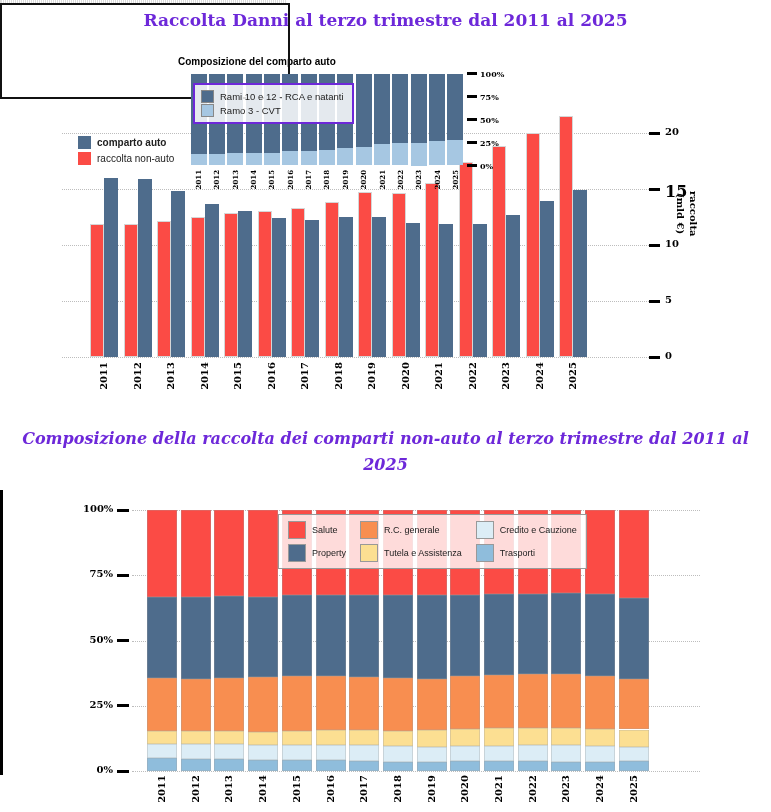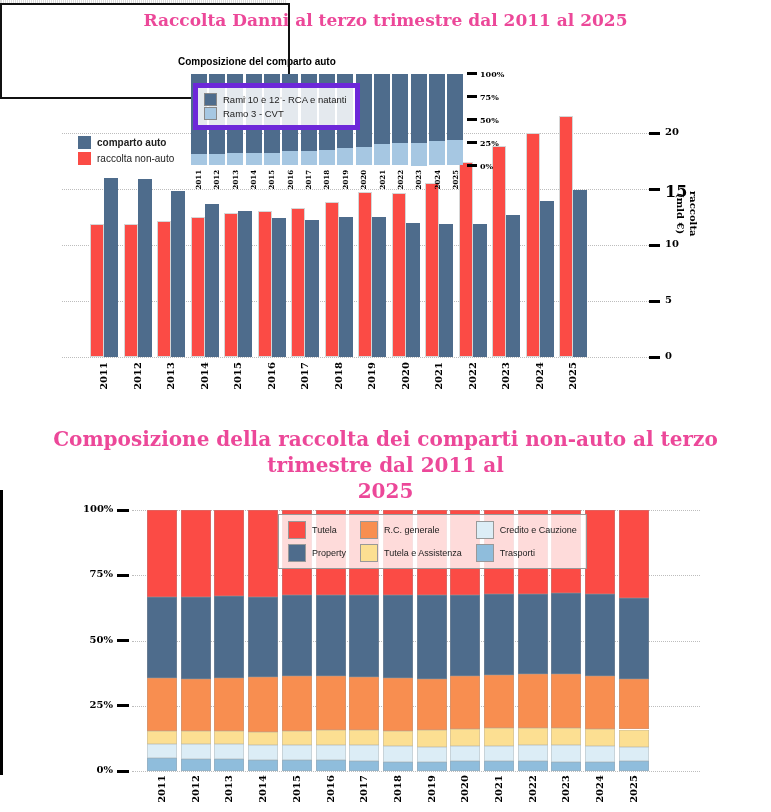--- a/index.html
+++ b/index.html
@@ -2,23 +2,23 @@
 <html><head>
 <meta charset="utf-8">
 <style>
   html,body{margin:0;padding:0;background:#fff;}
   #stage{position:relative;width:771px;height:812px;background:#fff;overflow:hidden;
          font-family:"Liberation Sans",sans-serif;}
   .abs{position:absolute;}
   .serifB{font-family:"DejaVu Serif",serif;font-weight:bold;color:#000;}
   .sans{font-family:"Liberation Sans",sans-serif;color:#111;}
   .title{position:absolute;left:0;width:771px;text-align:center;
-         font-family:"DejaVu Serif",serif;font-weight:bold;color:#ec4899;}
+         font-family:"DejaVu Serif",serif;font-weight:bold;color:#6d28d9;}
   .t1{top:10px;font-size:17px;}
-  .t2{top:426px;font-size:20px;line-height:26px;}
+  .t2{top:426px;font-size:16px;line-height:26px;font-style:italic;}
   .vtext{position:absolute;writing-mode:vertical-rl;transform:rotate(180deg);
          font-family:"DejaVu Serif",serif;font-weight:bold;color:#000;white-space:nowrap;}
   .ylab{position:absolute;writing-mode:vertical-rl;font-size:10px;line-height:13px;
         text-align:center;white-space:pre-line;}
   .gridH{position:absolute;border-top:1px dotted #bdbdbd;height:0;}
   .tickdash{position:absolute;background:#000;}
   .bar{position:absolute;}
   .legend-row{display:flex;align-items:center;}
   .sw{flex:0 0 auto;}
 </style>
@@ -163,21 +163,21 @@
       <div class="tickdash" style="left: 467px; top: 95.25px; width: 10px; height: 2.5px; z-index: 4;"></div>
       <div class="abs serifB" style="left: 480px; top: 91.5px; font-size: 8px; z-index: 4;">75%</div>
       <div class="tickdash" style="left: 467px; top: 118.25px; width: 10px; height: 2.5px; z-index: 4;"></div>
       <div class="abs serifB" style="left: 480px; top: 114.5px; font-size: 8px; z-index: 4;">50%</div>
       <div class="tickdash" style="left: 467px; top: 141.25px; width: 10px; height: 2.5px; z-index: 4;"></div>
       <div class="abs serifB" style="left: 480px; top: 137.5px; font-size: 8px; z-index: 4;">25%</div>
       <div class="tickdash" style="left: 467px; top: 164.25px; width: 10px; height: 2.5px; z-index: 4;"></div>
       <div class="abs serifB" style="left: 480px; top: 160.5px; font-size: 8px; z-index: 4;">0%</div>
     </div>
 
-  <div id="inset-legend" class="abs" style="left:193px;top:83px;background:rgba(255,255,255,0.85);border:5px solid #6d28d9;
+  <div id="inset-legend" class="abs" style="left:193px;top:83px;background:rgba(255,255,255,0.85);border:2px solid #6d28d9;
               padding:4px 8px 4px 6px;z-index:6;">
       <div class="legend-row sans" style="margin: 1px 0px; font-size: 9.5px; color: rgb(34, 34, 34);">
         <div class="sw" style="width: 11px; height: 11px; background: rgb(78, 108, 140); border: 1px solid rgb(136, 136, 136); margin-right: 6px;"></div>
         <div style="">Rami 10 e 12 - RCA e natanti</div>
       </div>
       <div class="legend-row sans" style="margin: 1px 0px; font-size: 9.5px; color: rgb(34, 34, 34);">
         <div class="sw" style="width: 11px; height: 11px; background: rgb(166, 199, 226); border: 1px solid rgb(136, 136, 136); margin-right: 6px;"></div>
         <div style="">Ramo 3 - CVT</div>
       </div>
     </div>
@@ -306,21 +306,21 @@
       <div class="bar" style="left: 618.8px; top: 108.479px; width: 30px; height: 80.649px; background: rgb(78, 108, 140); box-shadow: rgba(160, 160, 160, 0.55) 0px 0px 0px 0.6px inset; z-index: 1;"></div>
       <div class="bar" style="left: 618.8px; top: 20px; width: 30px; height: 88.479px; background: rgb(251, 75, 69); box-shadow: rgba(160, 160, 160, 0.55) 0px 0px 0px 0.6px inset; z-index: 1;"></div>
       <div class="vtext" style="left: 627.8px; top: 285px; font-size: 10px; z-index: 5;">2025</div>
     </div>
 
   <div id="bot-legend" class="abs" style="left:278px;top:514px;background:rgba(255,255,255,0.8);border:1px solid #999;
               padding:6px 9px;z-index:6;display:grid;grid-template-columns:auto auto auto;
               column-gap:14px;row-gap:5px;">
       <div class="legend-row sans" style="font-size: 9px; color: rgb(34, 34, 34);">
         <div class="sw" style="width: 16px; height: 16px; background: rgb(251, 75, 69); border: 1px solid rgb(153, 153, 153); margin-right: 6px;"></div>
-        <div style="">Tutela</div>
+        <div style="">Salute</div>
       </div>
       <div class="legend-row sans" style="font-size: 9px; color: rgb(34, 34, 34);">
         <div class="sw" style="width: 16px; height: 16px; background: rgb(248, 142, 80); border: 1px solid rgb(153, 153, 153); margin-right: 6px;"></div>
         <div style="">R.C. generale</div>
       </div>
       <div class="legend-row sans" style="font-size: 9px; color: rgb(34, 34, 34);">
         <div class="sw" style="width: 16px; height: 16px; background: rgb(220, 237, 246); border: 1px solid rgb(153, 153, 153); margin-right: 6px;"></div>
         <div style="">Credito e Cauzione</div>
       </div>
       <div class="legend-row sans" style="font-size: 9px; color: rgb(34, 34, 34);">

